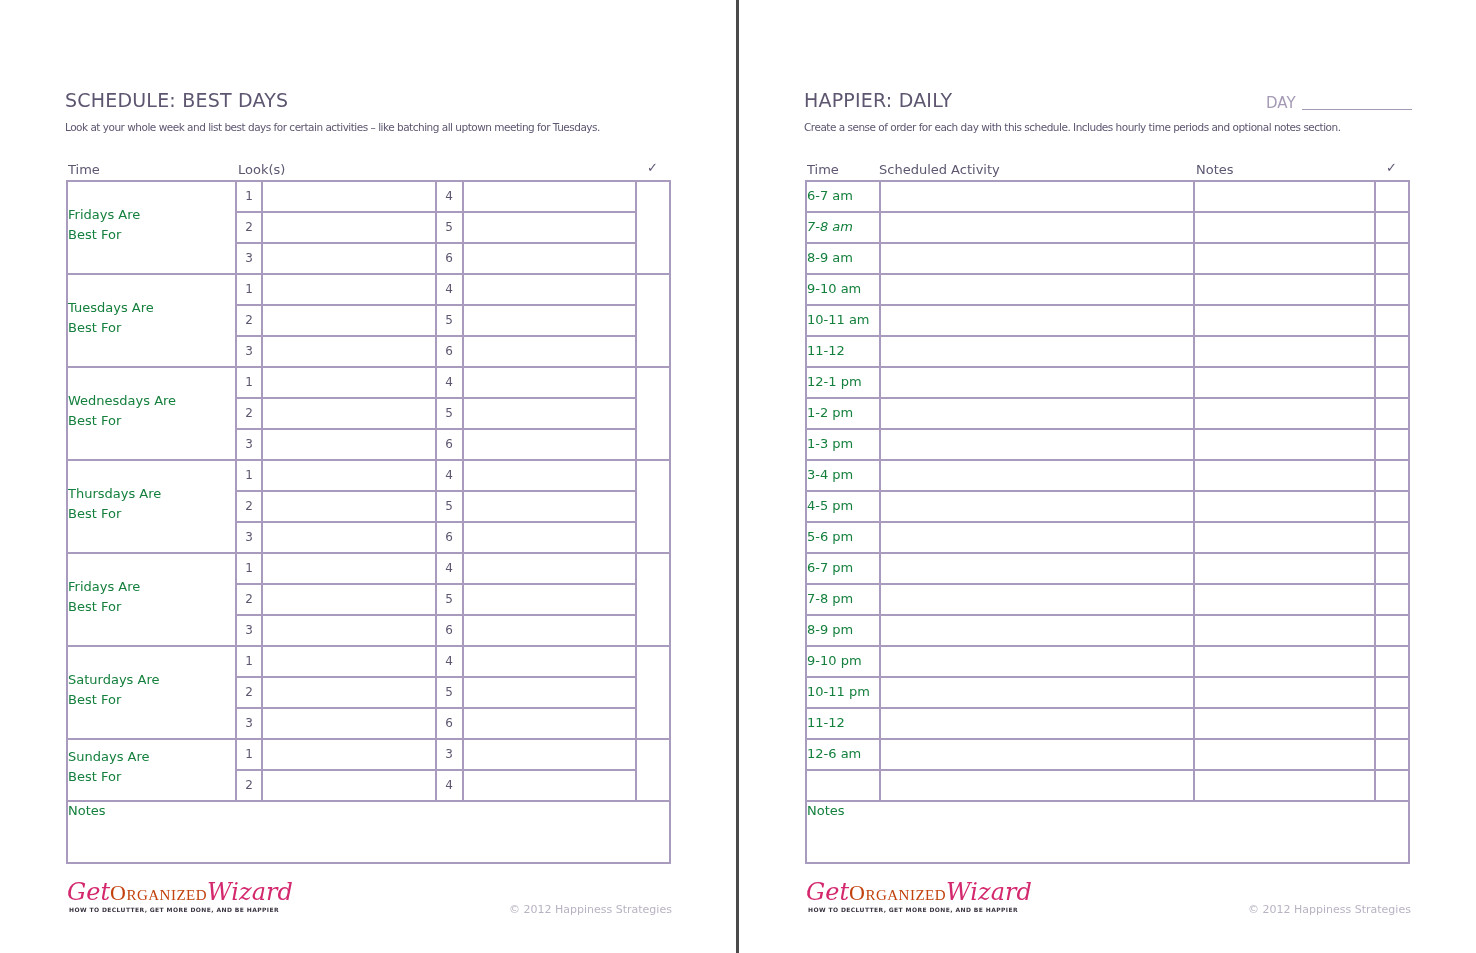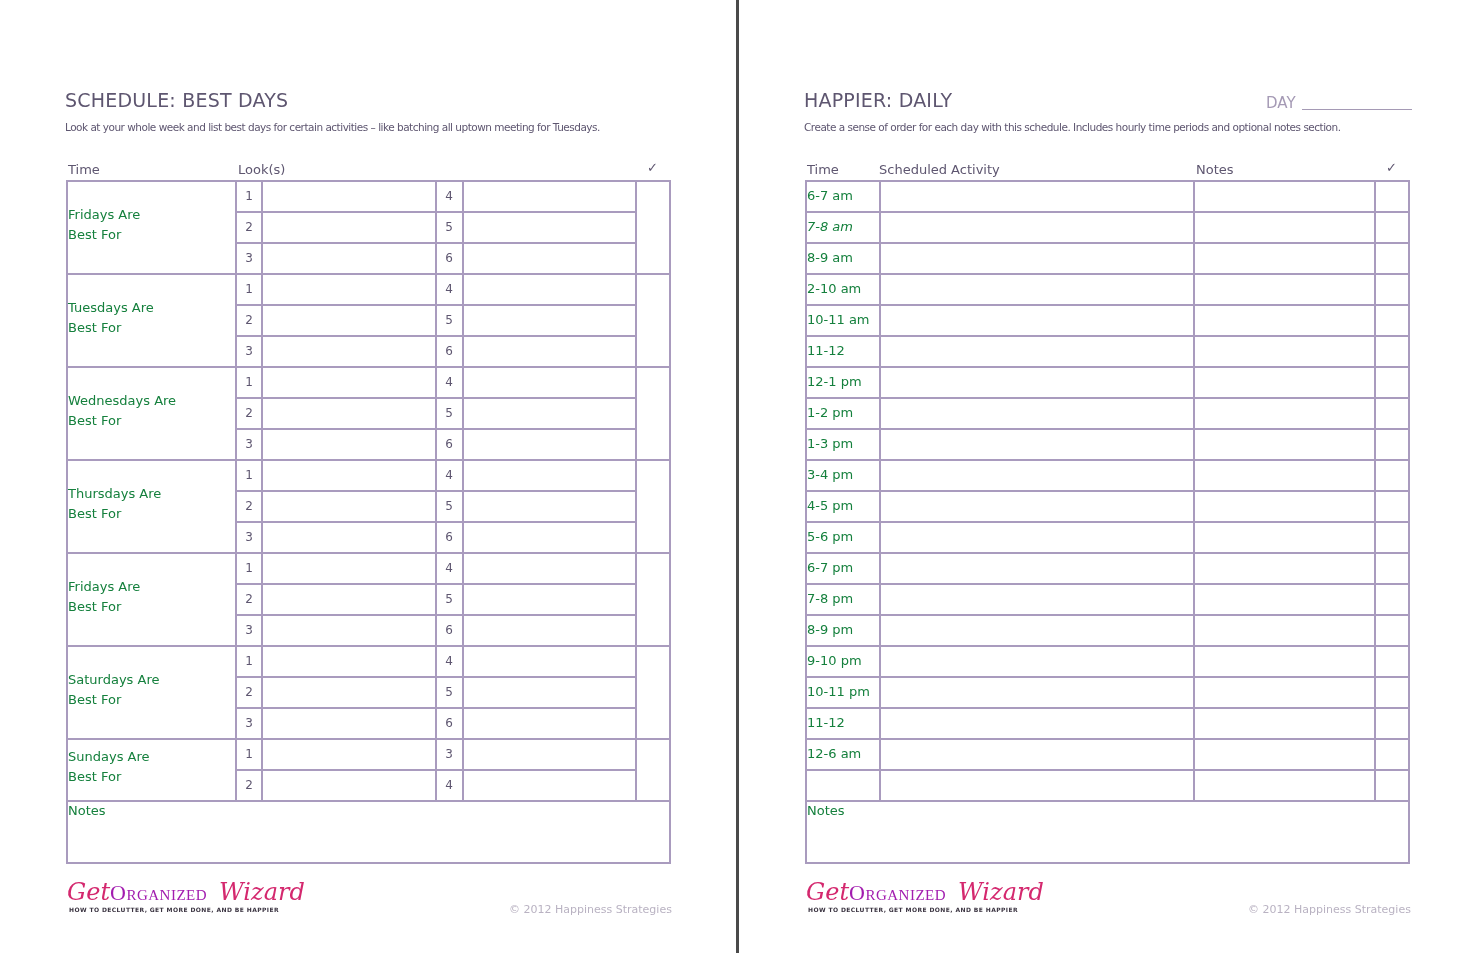--- a/index.html
+++ b/index.html
@@ -15,22 +15,22 @@
   .day-line { position: absolute; top: 109px; left: 498px; width: 110px; border-bottom: 1px solid #a59ab5; }
   .hdr { position: absolute; top: 162px; font-size: 13px; color: #5e5670; white-space: nowrap; }
   .check { position: absolute; top: 160px; font-size: 13px; color: #5e5670; }
   .grid { position: absolute; border: 2px solid #a99bbe; }
   .vline { position: absolute; width: 2px; background: #a99bbe; }
   .hline { position: absolute; height: 2px; background: #a99bbe; }
   .txt { position: absolute; font-size: 13px; color: #15803d; white-space: nowrap; }
   .num { position: absolute; font-size: 12px; color: #5e5670; text-align: center; width: 24px; }
   .logo { position: absolute; top: 878px; left: 2px; white-space: nowrap; }
   .logo-get { font-family: "DejaVu Serif", serif; font-style: italic; font-size: 24px; color: #d4286e; }
-  .logo-org { font-family: "Liberation Serif", serif; font-size: 22px; color: #a21caf; font-variant: small-caps; letter-spacing: 0.5px; }
-  .logo-wiz { font-family: "DejaVu Serif", serif; font-style: italic; font-size: 24px; color: #d4286e; margin-left: 12px; }
+  .logo-org { font-family: "Liberation Serif", serif; font-size: 22px; color: #c2410c; font-variant: small-caps; letter-spacing: 0.5px; }
+  .logo-wiz { font-family: "DejaVu Serif", serif; font-style: italic; font-size: 24px; color: #d4286e; }
   .tagline { position: absolute; top: 906px; left: 4px; font-size: 6px; color: #3a3340; letter-spacing: 0.4px; white-space: nowrap; font-weight: bold; }
   .copyright { position: absolute; top: 903px; font-size: 11px; color: #b9b2c2; white-space: nowrap; }
 </style>
 </head>
 <body>
 
 <div class="divider"></div>
 
 <div class="page left">
   <div class="title">SCHEDULE: BEST DAYS</div>
@@ -218,21 +218,21 @@
         <div class="hline" style="left: 1px; top: 211px; width: 605px;"></div>
       </div>
       <div style="position: absolute; left: 0px; top: 0px;">
         <div class="txt" style="left: 3px; top: 250px;">8-9 am</div>
         <div style="position: absolute; left: 77px; top: 242px; width: 312px; height: 31px;"></div>
         <div style="position: absolute; left: 391px; top: 242px; width: 179px; height: 31px;"></div>
         <div style="position: absolute; left: 572px; top: 242px; width: 35px; height: 31px;"></div>
         <div class="hline" style="left: 1px; top: 242px; width: 605px;"></div>
       </div>
       <div style="position: absolute; left: 0px; top: 0px;">
-        <div class="txt" style="left: 3px; top: 281px;">2-10 am</div>
+        <div class="txt" style="left: 3px; top: 281px;">9-10 am</div>
         <div style="position: absolute; left: 77px; top: 273px; width: 312px; height: 31px;"></div>
         <div style="position: absolute; left: 391px; top: 273px; width: 179px; height: 31px;"></div>
         <div style="position: absolute; left: 572px; top: 273px; width: 35px; height: 31px;"></div>
         <div class="hline" style="left: 1px; top: 273px; width: 605px;"></div>
       </div>
       <div style="position: absolute; left: 0px; top: 0px;">
         <div class="txt" style="left: 3px; top: 312px;">10-11 am</div>
         <div style="position: absolute; left: 77px; top: 304px; width: 312px; height: 31px;"></div>
         <div style="position: absolute; left: 391px; top: 304px; width: 179px; height: 31px;"></div>
         <div style="position: absolute; left: 572px; top: 304px; width: 35px; height: 31px;"></div>

